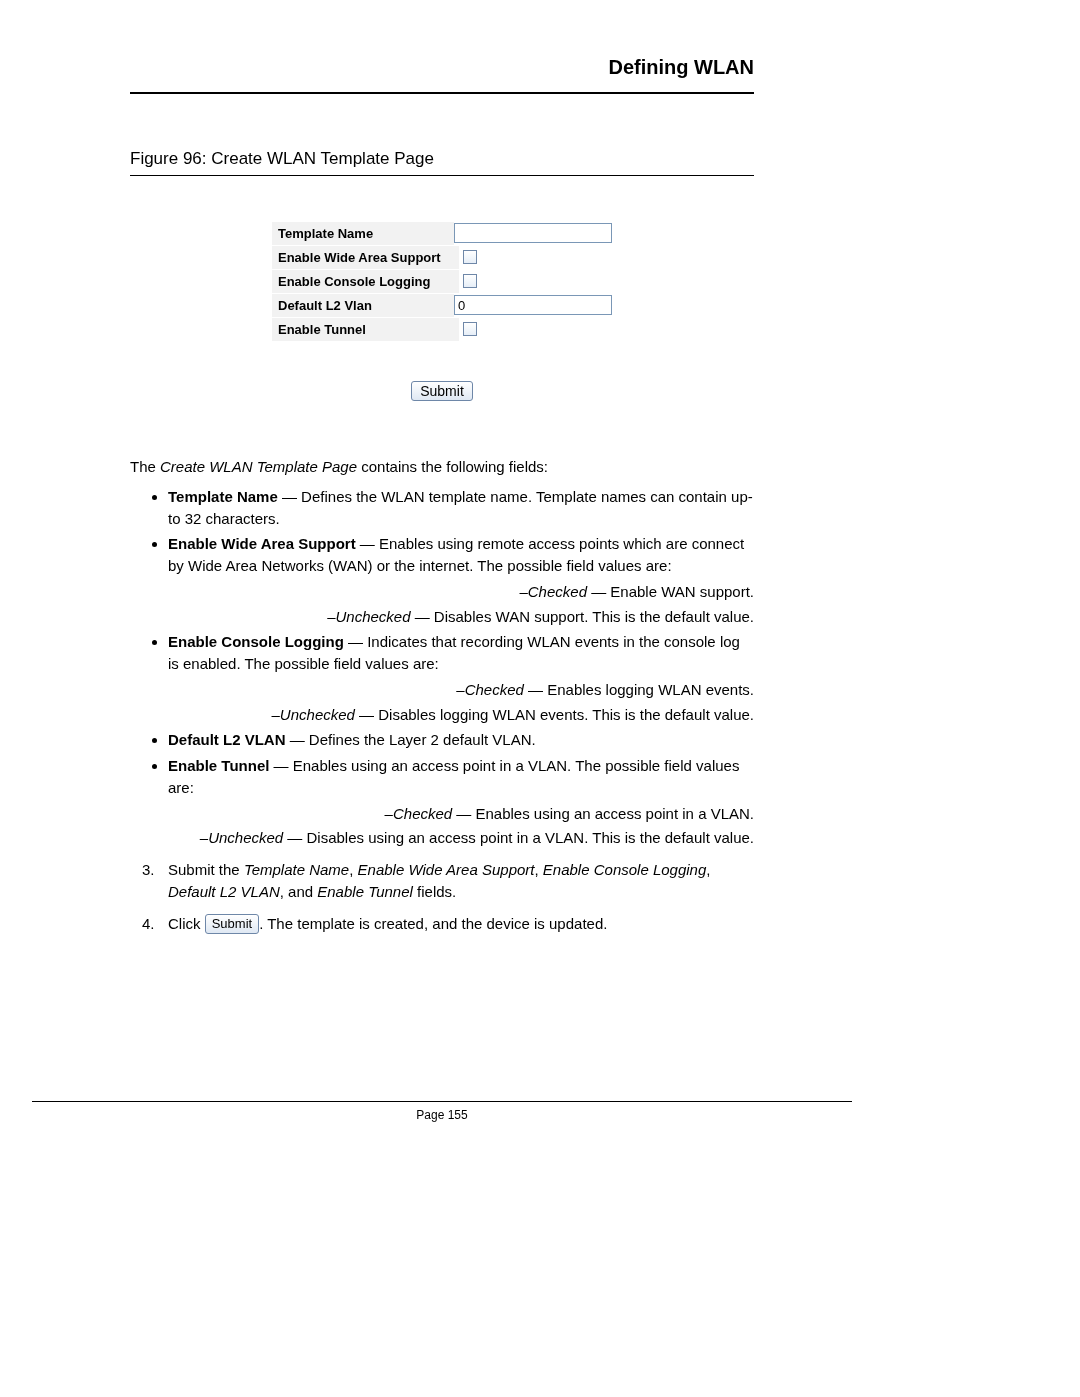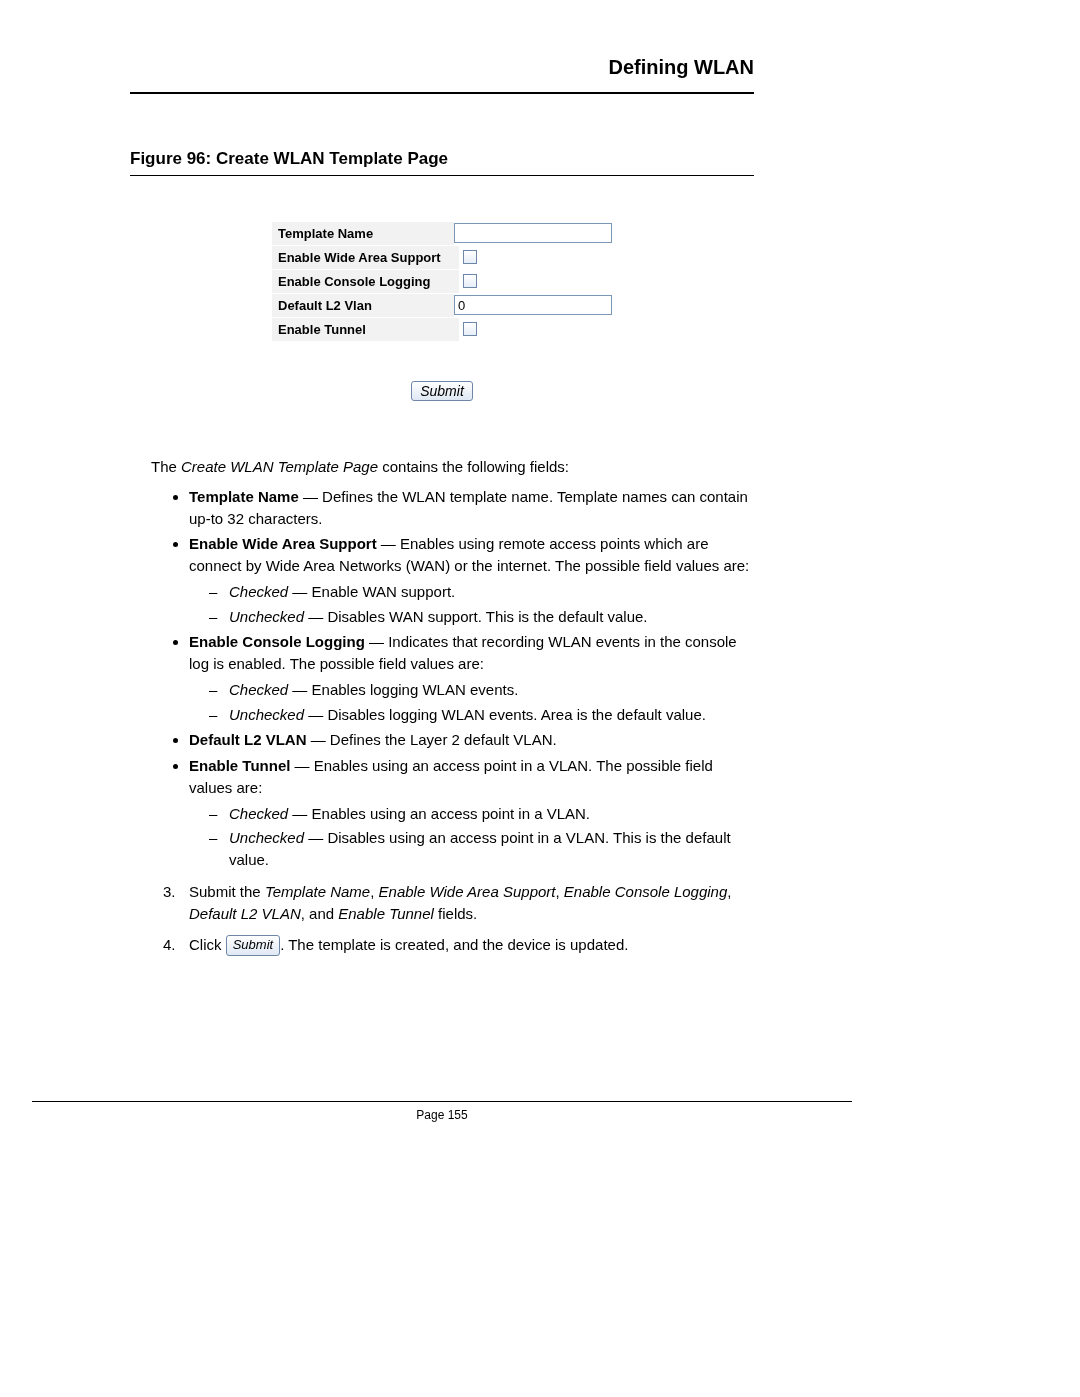--- a/index.html
+++ b/index.html
@@ -30,21 +30,21 @@
     font-size: 15px;
   }
   .head-rule {
     border: none;
     border-top: 2px solid #000;
     margin: 12px 0 0 0;
   }
 
   .figure-caption {
     margin-top: 55px;
-    font-weight: bold;
+    font-weight: normal;
     font-size: 17px;
   }
   .figure-rule {
     border: none;
     border-top: 1px solid #000;
     margin: 6px 0 0 0;
   }
 
   .form-area {
     margin: 45px auto 0 auto;
@@ -91,48 +91,46 @@
   }
   .submit-btn, .submit-btn-inline {
     display: inline-block;
     border: 1px solid #6e87a8;
     border-radius: 3px;
     background: linear-gradient(#ffffff, #dfe8f3);
     font-size: 14px;
     padding: 1px 8px;
     color: #000;
     font-family: Arial, Helvetica, sans-serif;
-    font-style: italic;
   }
   .submit-btn-inline {
     font-size: 13px;
     padding: 0 6px;
     vertical-align: 1px;
   }
 
   .body-text {
     margin-top: 55px;
     font-size: 15px;
     line-height: 1.45;
-    margin-left: 21px;
   }
   .body-text p { margin: 0 0 8px 0; }
 
   ul.dots {
     list-style: disc;
     margin: 6px 0 0 0;
     padding-left: 38px;
   }
   ul.dots > li { margin: 4px 0; }
   ul.dashes {
     list-style: none;
     margin: 4px 0 0 0;
     padding-left: 40px;
   }
-  ul.dashes > li { margin: 3px 0; }
+  ul.dashes > li { margin: 3px 0; text-align: right; }
   ul.dashes > li::before {
     content: "–";
     display: inline-block;
     width: 20px;
     margin-left: -20px;
   }
   .bold { font-weight: bold; }
   .ital { font-style: italic; }
 
   ol.steps {
@@ -229,21 +227,21 @@
         <span class="bold">Enable Wide Area Support</span><span> — </span><span>Enables using remote access points which are connect by Wide Area Networks (WAN) or the internet. The possible field values are:</span>
         <ul class="dashes">
           <li><span class="ital">Checked</span><span> — Enable WAN support.</span></li>
           <li><span class="ital">Unchecked</span><span> — Disables WAN support. This is the default value.</span></li>
         </ul>
       </li>
       <li>
         <span class="bold">Enable Console Logging</span><span> — </span><span>Indicates that recording WLAN events in the console log is enabled. The possible field values are:</span>
         <ul class="dashes">
           <li><span class="ital">Checked</span><span> — Enables logging WLAN events.</span></li>
-          <li><span class="ital">Unchecked</span><span> — Disables logging WLAN events. Area is the default value.</span></li>
+          <li><span class="ital">Unchecked</span><span> — Disables logging WLAN events. This is the default value.</span></li>
         </ul>
       </li>
       <li>
         <span class="bold">Default L2 VLAN</span><span> — </span><span>Defines the Layer 2 default VLAN.</span>
       </li>
       <li>
         <span class="bold">Enable Tunnel</span><span> — </span><span>Enables using an access point in a VLAN. The possible field values are:</span>
         <ul class="dashes">
           <li><span class="ital">Checked</span><span> — Enables using an access point in a VLAN.</span></li>
           <li><span class="ital">Unchecked</span><span> — Disables using an access point in a VLAN. This is the default value.</span></li>

